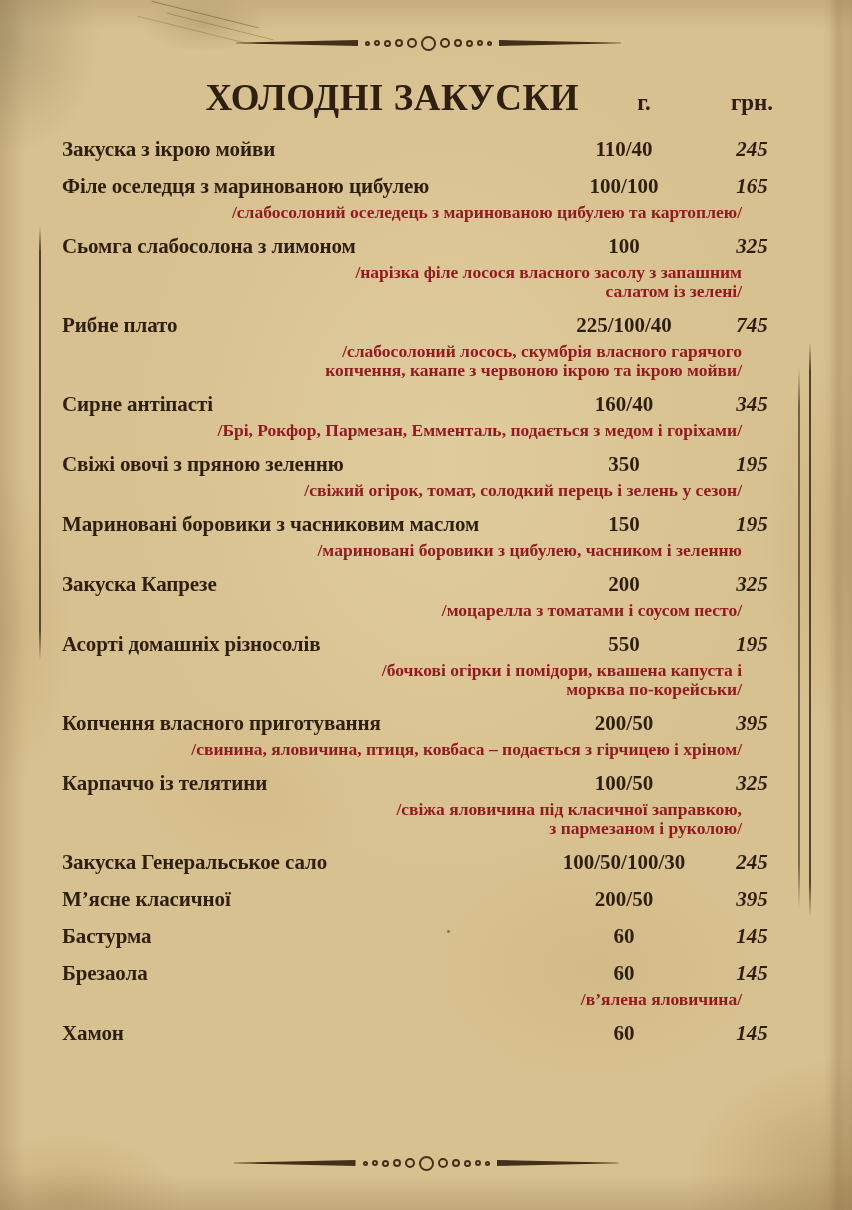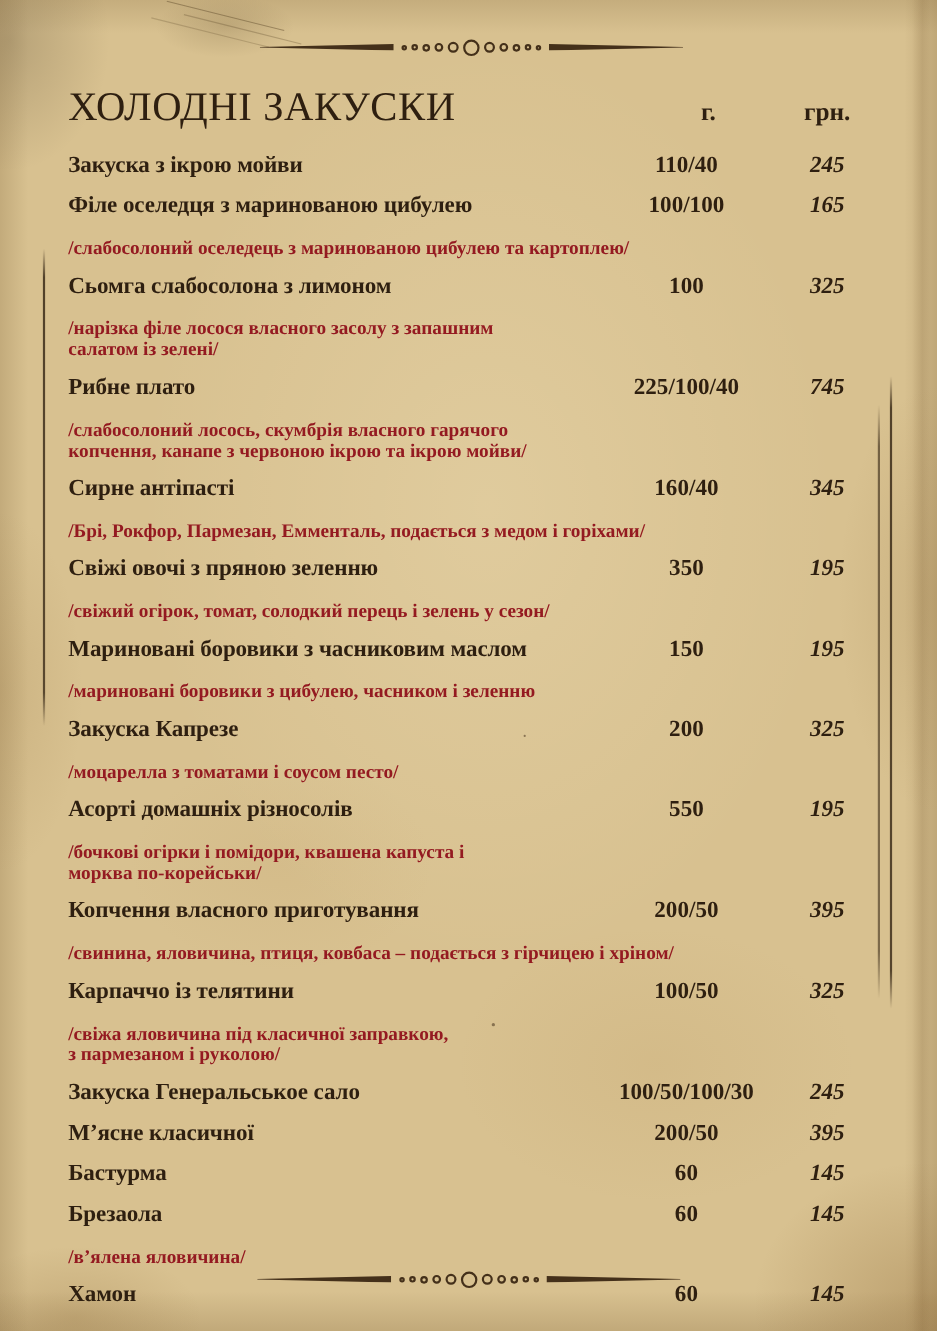--- a/index.html
+++ b/index.html
@@ -46,22 +46,23 @@
   .orn-line { height: 7px; width: 122px; background: var(--ornament, #44301a); }
   .orn-line.left  { clip-path: polygon(0 46%, 100% 8%, 100% 92%, 0 54%); margin-right: 7px; }
   .orn-line.right { clip-path: polygon(0 8%, 100% 46%, 100% 54%, 0 92%); margin-left: 7px; }
   .orn-circles { display: flex; align-items: center; gap: 4px; }
   .orn-circle { display: block; border-radius: 50%; border: 2px solid var(--ornament, #44301a); background: transparent; }
 
   
   .menu-header { display: flex; align-items: baseline; margin-top: 22px; margin-bottom: 18px; }
   .page-title {
     flex: 1 1 auto;
-    font-size: 37px; font-weight: normal; letter-spacing: .5px;
+    font-size: 37px; font-weight: bold; letter-spacing: .5px;
     color: var(--text, #2e1f10);
+    text-align: right;
   }
   .col-head { font-weight: bold; font-size: 23px; text-align: center; }
   .col-weight-w { width: 130px; flex: 0 0 130px; }
   .col-price-w { width: 86px; flex: 0 0 86px; }
 
   
   .menu-list { }
   .menu-item { margin-bottom: 12px; }
   .item-row { display: flex; align-items: baseline; gap: 20px; }
   .item-name {
@@ -71,21 +72,21 @@
   }
   .item-weight, .item-price {
     font-size: 21px; font-weight: bold; text-align: center; line-height: 25px;
     white-space: nowrap;
   }
   .item-weight { width: 130px; flex: 0 0 130px; }
   .item-price { width: 86px; flex: 0 0 86px; font-style: italic; }
   .item-desc {
     color: var(--description, #941a21);
     font-size: 17.5px; font-weight: bold; line-height: 19px;
-    margin-top: 17px; max-width: 680px; white-space: pre-line;
+    margin-top: 4px; max-width: 680px; white-space: pre-line; text-align: right;
   }
 
   
   .vline { position: absolute; width: 2px; z-index: 1; pointer-events: none; }
   .vline-left {
     left: 39px; top: 226px; height: 434px;
     background: linear-gradient(180deg, transparent, rgba(48,33,16,.8) 6%, rgba(48,33,16,.75) 93%, transparent);
   }
   .vline-right-inner {
     left: 798px; top: 368px; height: 540px; width: 1.5px;

